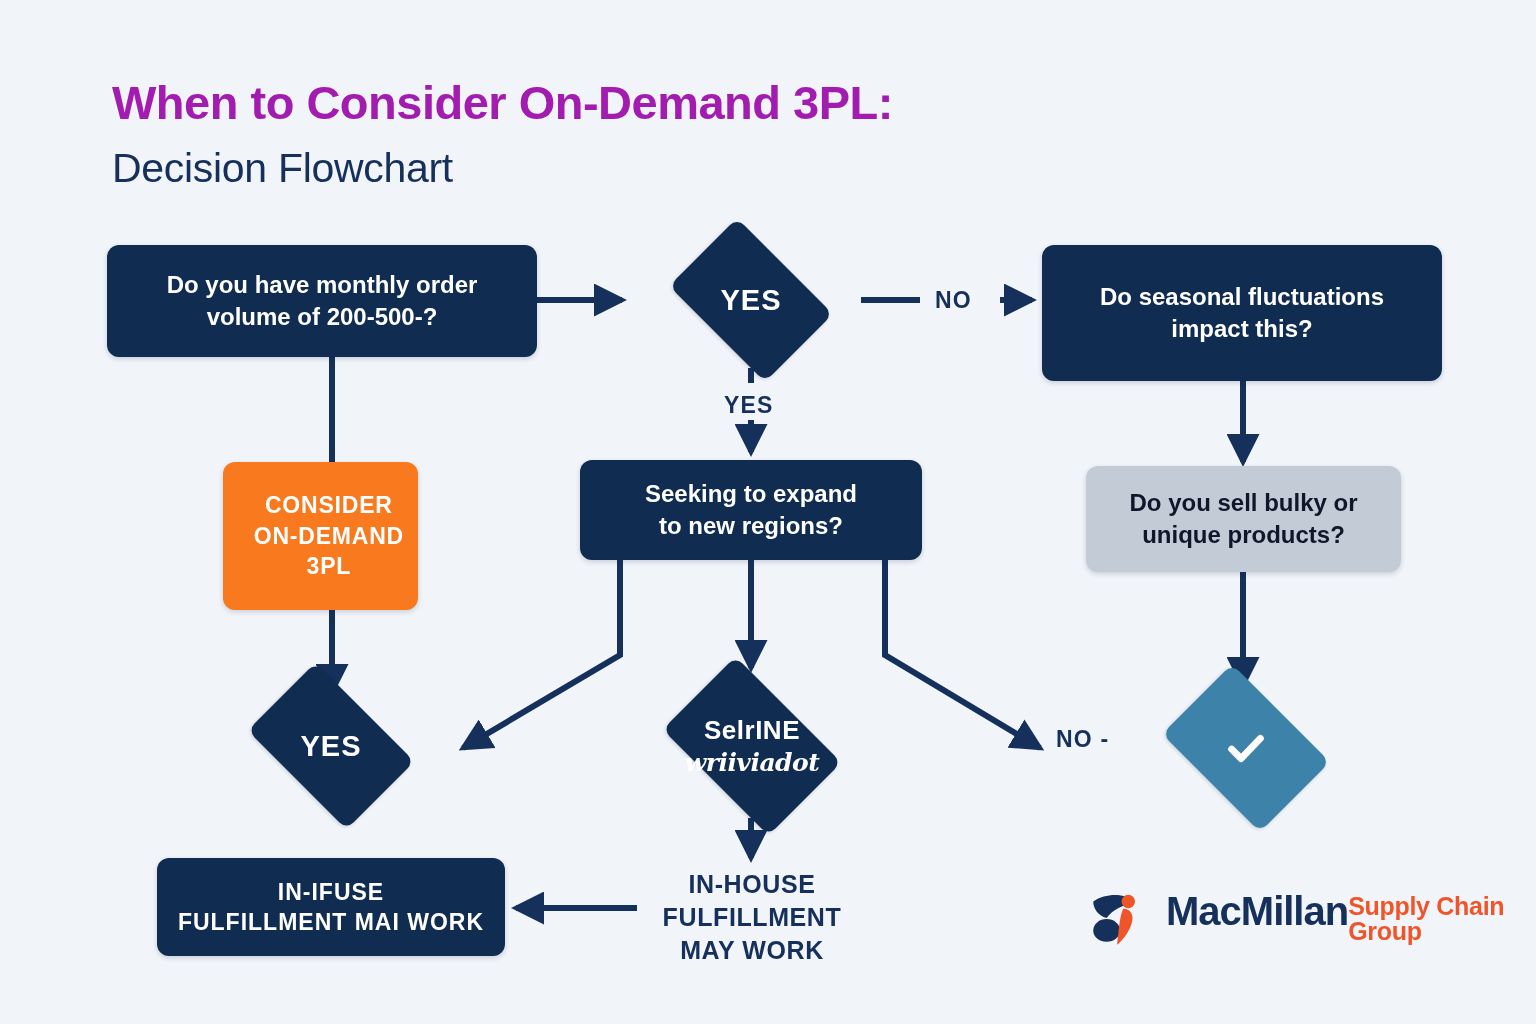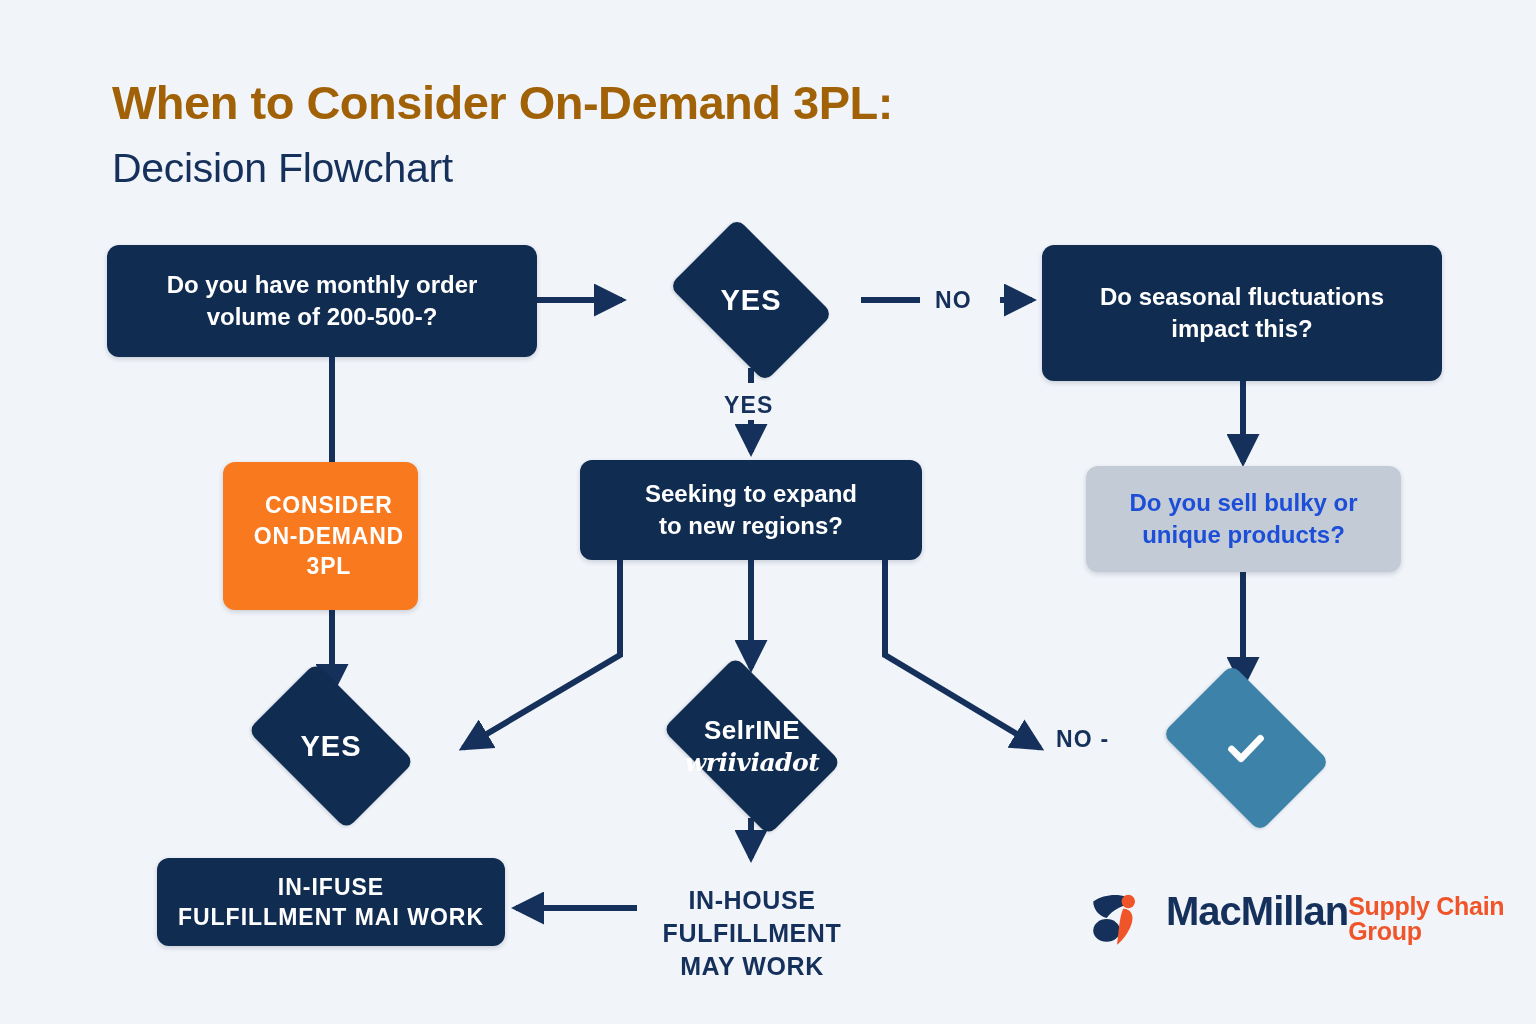--- a/index.html
+++ b/index.html
@@ -34,21 +34,21 @@
     pointer-events: none;
   }
 
   
   .title {
     position: absolute;
     left: 112px;
     top: 75px;
     font-size: 47px;
     font-weight: bold;
-    color: #a16207;
+    color: #a21caf;
     letter-spacing: -0.5px;
     white-space: nowrap;
   }
   .subtitle {
     position: absolute;
     left: 112px;
     top: 145px;
     font-size: 41px;
     font-weight: normal;
     color: #15305a;
@@ -80,21 +80,21 @@
   .box-orange {
     background: #f8791e;
     color: #ffffff;
     font-size: 23px;
     font-weight: bold;
     letter-spacing: 0.8px;
   }
 
   .box-gray {
     background: #c3cbd6;
-    color: #1d4ed8;
+    color: #0f172a;
     font-size: 24px;
     font-weight: bold;
   }
 
   
   .plain {
     color: #15305a;
     font-size: 25px;
     font-weight: bold;
     letter-spacing: 0.6px;
@@ -288,28 +288,28 @@
     </div>
   </div>
 
   <div class="diamond diamond-blue" style="left:1148px; top:678px; width:196px; height:140px;">
     <div class="dm-shape"></div>
     <svg class="checkmark" viewBox="0 0 24 24">
       <path d="M4.5 12.6 L9.4 17.5 L19.5 7.0" fill="none" stroke="#ffffff" stroke-width="3.6" stroke-linecap="round" stroke-linejoin="round"></path>
     </svg>
   </div>
 
-  <div class="node box" style="left:157px; top:858px; width:348px; height:88px; font-size:23px; letter-spacing:1px;">
+  <div class="node box" style="left:157px; top:858px; width:348px; height:98px; font-size:23px; letter-spacing:1px;">
     <div>
       <span>IN-IFUSE</span><br>
       <span>FULFILLMENT MAI WORK</span>
     </div>
   </div>
 
-  <div class="node plain" style="left:637px; top:862px; width:230px; height:110px;margin-top:16px;">
+  <div class="node plain" style="left:637px; top:862px; width:230px; height:110px;">
     <div>
       <span>IN-HOUSE</span><br>
       <span>FULFILLMENT</span><br>
       <span>MAY WORK</span>
     </div>
   </div>
 
   <div class="edge-label" style="left:935px; top:287px;">NO</div>
   <div class="edge-label" style="left:724px; top:392px;">YES</div>
   <div class="edge-label" style="left:1056px; top:726px;">NO -</div>

